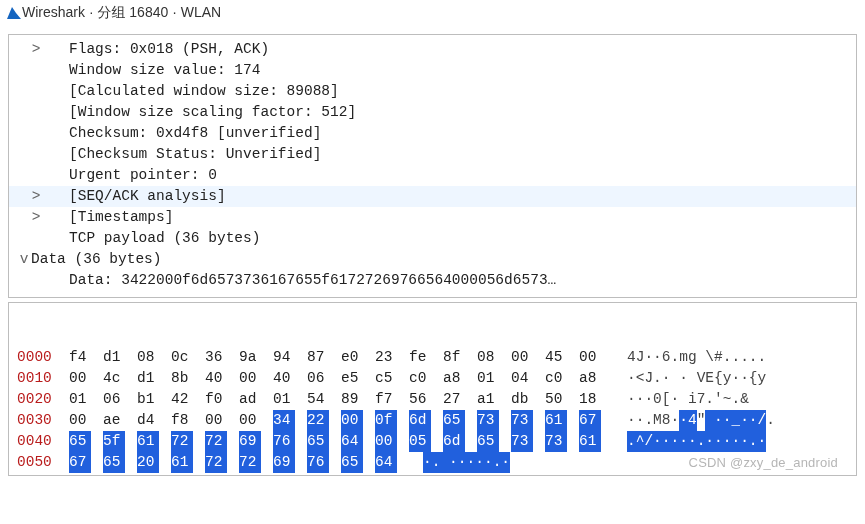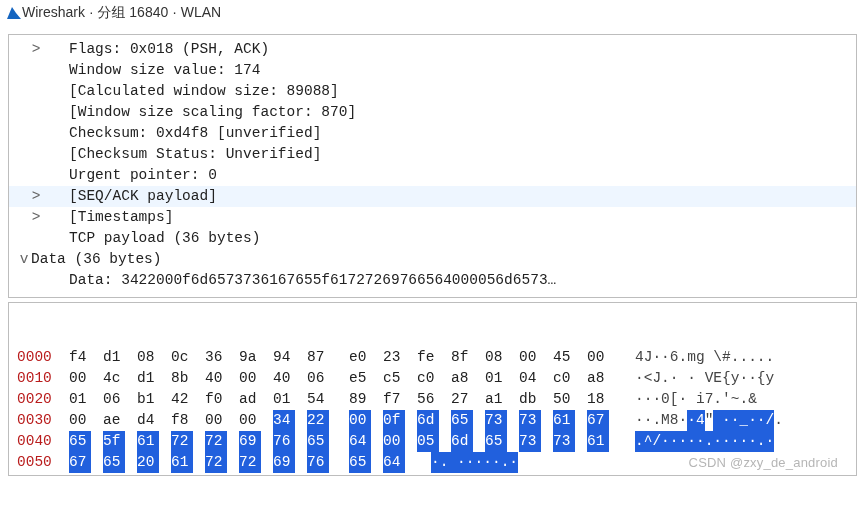--- a/index.html
+++ b/index.html
@@ -70,21 +70,21 @@
   .bytes {
     flex: 0 0 auto;
     display: flex;
     gap: 12px;
   }
   .byte {
     display: inline-block;
     width: 22px;
     text-align: left;
   }
-  .byte.gap { margin-left: 8px; }
+  .byte.gap { margin-left: 0; }
   .byte.sel, .asc .ac.sel {
     background: #2160dd;
     color: #fff;
   }
   .asc {
     flex: 1 1 auto;
     padding-left: 26px;
     color: #444;
   }
   .ac { display:inline-block; min-width: 8px; }
@@ -109,25 +109,25 @@
       </svg>
   </span>
   <span class="txt">Wireshark · 分组 16840 · WLAN</span>
 </div>
 
 <div class="pane">
   <div class="tree" id="tree">
       <div class="tree-row"><span class="caret">&gt;</span><span class="indent1"></span><span>Flags: 0x018 (PSH, ACK)</span></div>
       <div class="tree-row"><span class="caret"> </span><span class="indent1"></span><span>Window size value: 174</span></div>
       <div class="tree-row"><span class="caret"> </span><span class="indent1"></span><span>[Calculated window size: 89088]</span></div>
-      <div class="tree-row"><span class="caret"> </span><span class="indent1"></span><span>[Window size scaling factor: 870]</span></div>
+      <div class="tree-row"><span class="caret"> </span><span class="indent1"></span><span>[Window size scaling factor: 512]</span></div>
       <div class="tree-row"><span class="caret"> </span><span class="indent1"></span><span>Checksum: 0xd4f8 [unverified]</span></div>
       <div class="tree-row"><span class="caret"> </span><span class="indent1"></span><span>[Checksum Status: Unverified]</span></div>
       <div class="tree-row"><span class="caret"> </span><span class="indent1"></span><span>Urgent pointer: 0</span></div>
-      <div class="tree-row hilite"><span class="caret">&gt;</span><span class="indent1"></span><span>[SEQ/ACK payload]</span></div>
+      <div class="tree-row hilite"><span class="caret">&gt;</span><span class="indent1"></span><span>[SEQ/ACK analysis]</span></div>
       <div class="tree-row"><span class="caret">&gt;</span><span class="indent1"></span><span>[Timestamps]</span></div>
       <div class="tree-row"><span class="caret"> </span><span class="indent1"></span><span>TCP payload (36 bytes)</span></div>
       <div class="tree-row lvl0"><span class="caret">v</span><span>Data (36 bytes)</span></div>
       <div class="tree-row"><span class="caret"> </span><span class="indent1"></span><span>Data: 3422000f6d6573736167655f61727269766564000056d6573…</span></div>
     </div>
 </div>
 
 <div class="hexpane" id="hex">
   <div class="watermark">CSDN @zxy_de_android</div>
 <div class="hex-row"><span class="offset">0000</span><span class="bytes"><span class="byte">f4</span><span class="byte">d1</span><span class="byte">08</span><span class="byte">0c</span><span class="byte">36</span><span class="byte">9a</span><span class="byte">94</span><span class="byte">87</span><span class="byte gap">e0</span><span class="byte">23</span><span class="byte">fe</span><span class="byte">8f</span><span class="byte">08</span><span class="byte">00</span><span class="byte">45</span><span class="byte">00</span></span><span class="asc"><span class="ac">4</span><span class="ac">J</span><span class="ac">·</span><span class="ac">·</span><span class="ac">6</span><span class="ac">.</span><span class="ac">m</span><span class="ac">g</span><span class="ac"> </span><span class="ac">\</span><span class="ac">#</span><span class="ac">.</span><span class="ac">.</span><span class="ac">.</span><span class="ac">.</span><span class="ac">.</span></span></div><div class="hex-row"><span class="offset">0010</span><span class="bytes"><span class="byte">00</span><span class="byte">4c</span><span class="byte">d1</span><span class="byte">8b</span><span class="byte">40</span><span class="byte">00</span><span class="byte">40</span><span class="byte">06</span><span class="byte gap">e5</span><span class="byte">c5</span><span class="byte">c0</span><span class="byte">a8</span><span class="byte">01</span><span class="byte">04</span><span class="byte">c0</span><span class="byte">a8</span></span><span class="asc"><span class="ac">·</span><span class="ac">&lt;</span><span class="ac">J</span><span class="ac">.</span><span class="ac">·</span><span class="ac"> </span><span class="ac">·</span><span class="ac"> </span><span class="ac">V</span><span class="ac">E</span><span class="ac">{</span><span class="ac">y</span><span class="ac">·</span><span class="ac">·</span><span class="ac">{</span><span class="ac">y</span></span></div><div class="hex-row"><span class="offset">0020</span><span class="bytes"><span class="byte">01</span><span class="byte">06</span><span class="byte">b1</span><span class="byte">42</span><span class="byte">f0</span><span class="byte">ad</span><span class="byte">01</span><span class="byte">54</span><span class="byte gap">89</span><span class="byte">f7</span><span class="byte">56</span><span class="byte">27</span><span class="byte">a1</span><span class="byte">db</span><span class="byte">50</span><span class="byte">18</span></span><span class="asc"><span class="ac">·</span><span class="ac">·</span><span class="ac">·</span><span class="ac">0</span><span class="ac">[</span><span class="ac">·</span><span class="ac"> </span><span class="ac">i</span><span class="ac">7</span><span class="ac">.</span><span class="ac">'</span><span class="ac">~</span><span class="ac">.</span><span class="ac">&amp;</span></span></div><div class="hex-row"><span class="offset">0030</span><span class="bytes"><span class="byte">00</span><span class="byte">ae</span><span class="byte">d4</span><span class="byte">f8</span><span class="byte">00</span><span class="byte">00</span><span class="byte sel">34</span><span class="byte sel">22</span><span class="byte gap sel">00</span><span class="byte sel">0f</span><span class="byte sel">6d</span><span class="byte sel">65</span><span class="byte sel">73</span><span class="byte sel">73</span><span class="byte sel">61</span><span class="byte sel">67</span></span><span class="asc"><span class="ac">·</span><span class="ac">·</span><span class="ac">.</span><span class="ac">M</span><span class="ac">8</span><span class="ac">·</span><span class="ac sel">·</span><span class="ac sel">4</span><span class="ac">"</span><span class="ac sel"> </span><span class="ac sel">·</span><span class="ac sel">·</span><span class="ac sel">_</span><span class="ac sel">·</span><span class="ac sel">·</span><span class="ac sel">/</span><span class="ac">.</span></span></div><div class="hex-row"><span class="offset">0040</span><span class="bytes"><span class="byte sel">65</span><span class="byte sel">5f</span><span class="byte sel">61</span><span class="byte sel">72</span><span class="byte sel">72</span><span class="byte sel">69</span><span class="byte sel">76</span><span class="byte sel">65</span><span class="byte gap sel">64</span><span class="byte sel">00</span><span class="byte sel">05</span><span class="byte sel">6d</span><span class="byte sel">65</span><span class="byte sel">73</span><span class="byte sel">73</span><span class="byte sel">61</span></span><span class="asc"><span class="ac sel">.</span><span class="ac sel">^</span><span class="ac sel">/</span><span class="ac sel">·</span><span class="ac sel">·</span><span class="ac sel">·</span><span class="ac sel">·</span><span class="ac sel">·</span><span class="ac sel">.</span><span class="ac sel">·</span><span class="ac sel">·</span><span class="ac sel">·</span><span class="ac sel">·</span><span class="ac sel">·</span><span class="ac sel">.</span><span class="ac sel">·</span></span></div><div class="hex-row"><span class="offset">0050</span><span class="bytes"><span class="byte sel">67</span><span class="byte sel">65</span><span class="byte sel">20</span><span class="byte sel">61</span><span class="byte sel">72</span><span class="byte sel">72</span><span class="byte sel">69</span><span class="byte sel">76</span><span class="byte gap sel">65</span><span class="byte sel">64</span></span><span class="asc"><span class="ac sel">·</span><span class="ac sel">.</span><span class="ac sel"> </span><span class="ac sel">·</span><span class="ac sel">·</span><span class="ac sel">·</span><span class="ac sel">·</span><span class="ac sel">·</span><span class="ac sel">.</span><span class="ac sel">·</span></span></div></div>

